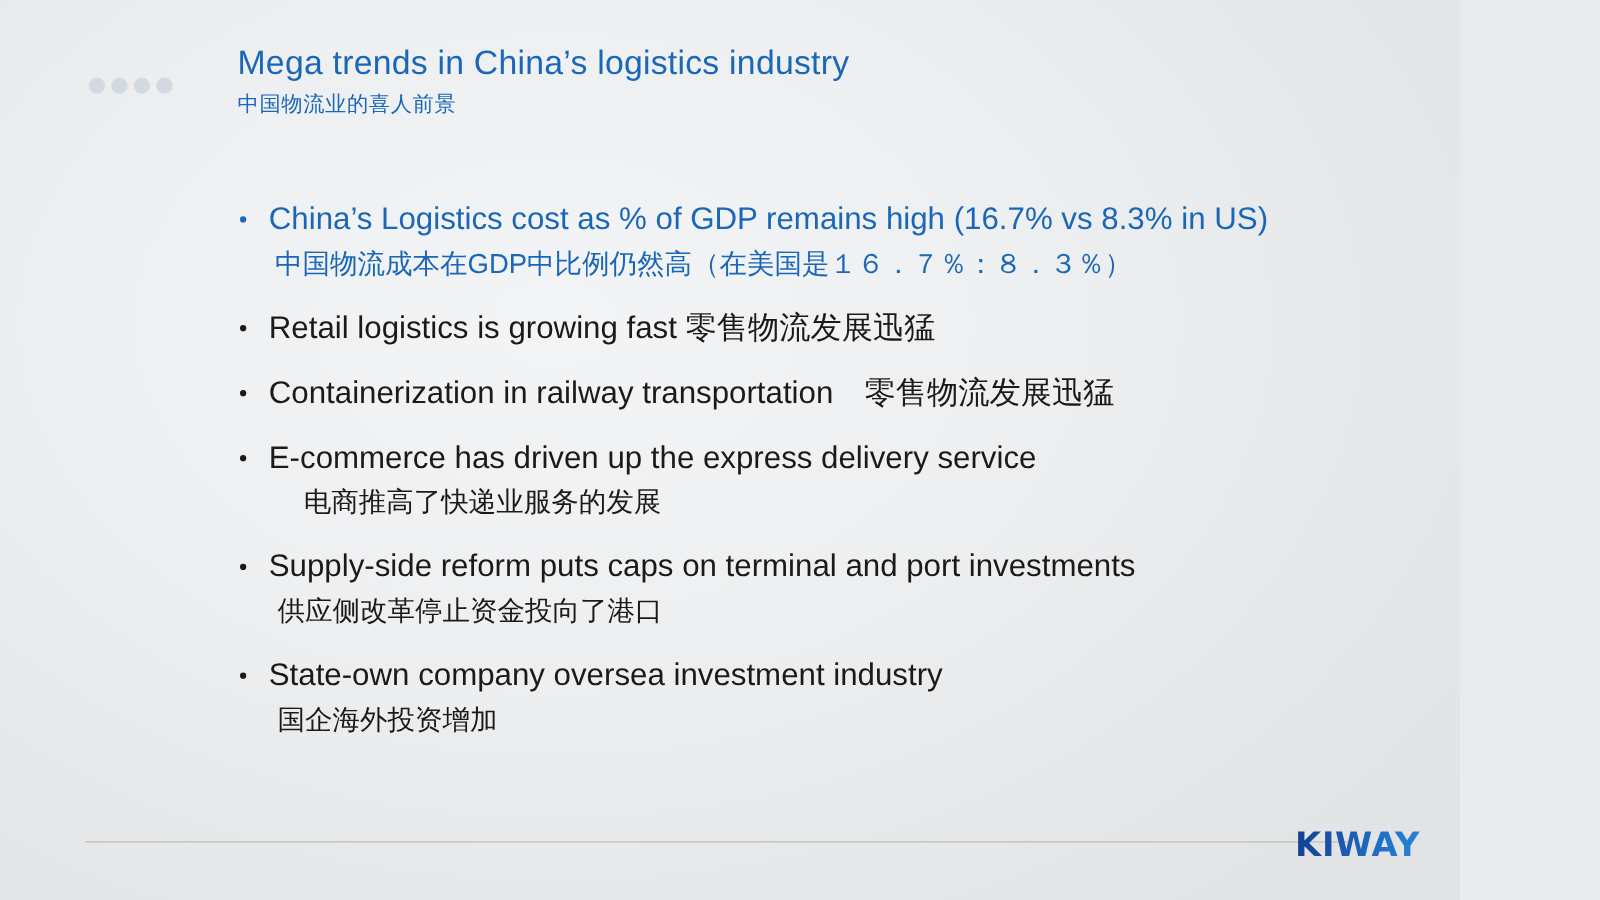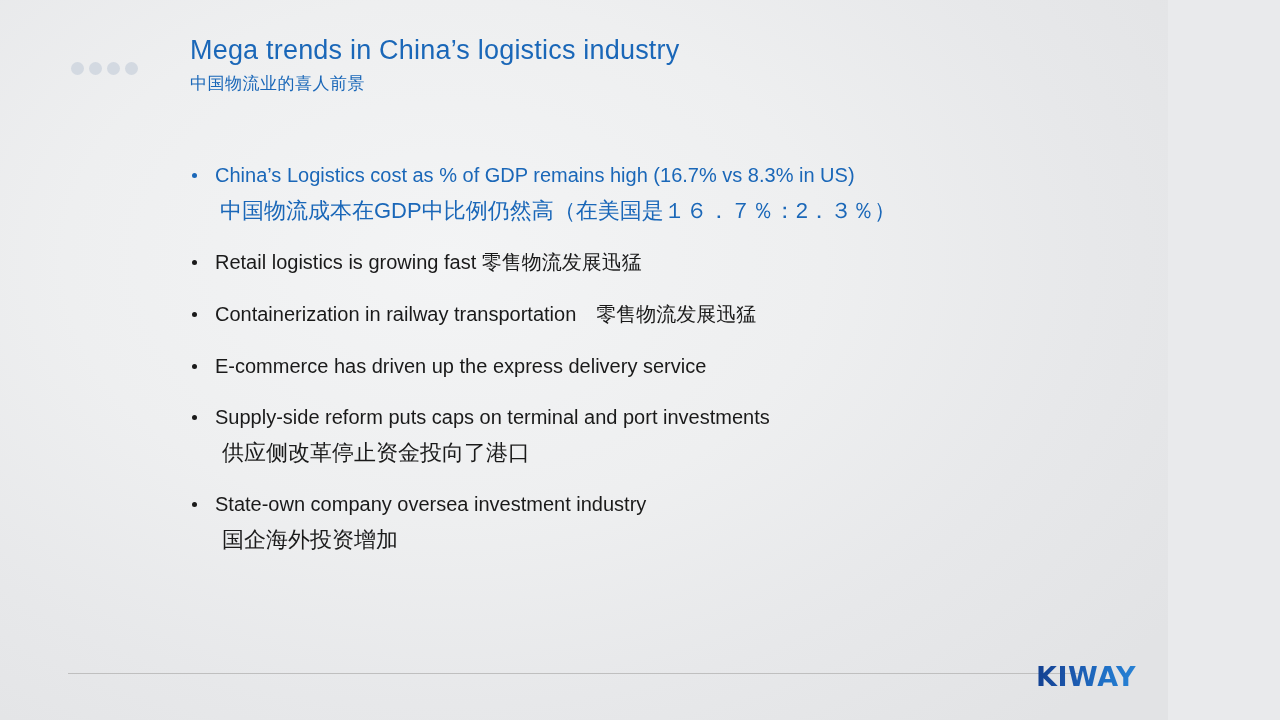--- a/index.html
+++ b/index.html
@@ -67,21 +67,21 @@
   .content {
     position: absolute;
     left: 188px;
     top: 157px;
     width: 1060px;
   }
 
   .line {
     position: relative;
     white-space: nowrap;
-    font-size: 20px;
+    font-size: 25px;
     color: #1a1a1a;
   }
 
   .line.bullet {
     padding-left: 27px;
     height: 36px;
     line-height: 36px;
   }
 
   .line.bullet::before {
@@ -153,33 +153,34 @@
   </div>
 
   <div class="title-block">
     <div class="title-en">Mega trends in China’s logistics industry</div>
     <div class="title-zh">中国物流业的喜人前景</div>
   </div>
 
   <div class="content">
 
     <div class="line bullet accent">China’s Logistics cost as % of GDP remains high (16.7% vs 8.3% in US)</div>
-    <div class="line sub accent" style="padding-left:32px;">中国物流成本在GDP中比例仍然高（在美国是１６．７％：2．３％）</div>
+    <div class="line sub accent" style="padding-left:32px;">中国物流成本在GDP中比例仍然高（在美国是１６．７％：８．３％）</div>
 
     <div class="gap-sm"></div>
 
     <div class="line bullet">Retail logistics is growing fast 零售物流发展迅猛</div>
 
     <div class="gap-md"></div>
 
     <div class="line bullet">Containerization in railway transportation　零售物流发展迅猛</div>
 
     <div class="gap-md"></div>
 
     <div class="line bullet">E-commerce has driven up the express delivery service</div>
+    <div class="line sub" style="padding-left:55px;">电商推高了快递业服务的发展</div>
 
     <div class="gap-sm"></div>
 
     <div class="line bullet">Supply-side reform puts caps on terminal and port investments</div>
     <div class="line sub" style="padding-left:34px;">供应侧改革停止资金投向了港口</div>
 
     <div class="gap-sm"></div>
 
     <div class="line bullet">State-own company oversea investment industry</div>
     <div class="line sub" style="padding-left:34px;">国企海外投资增加</div>

